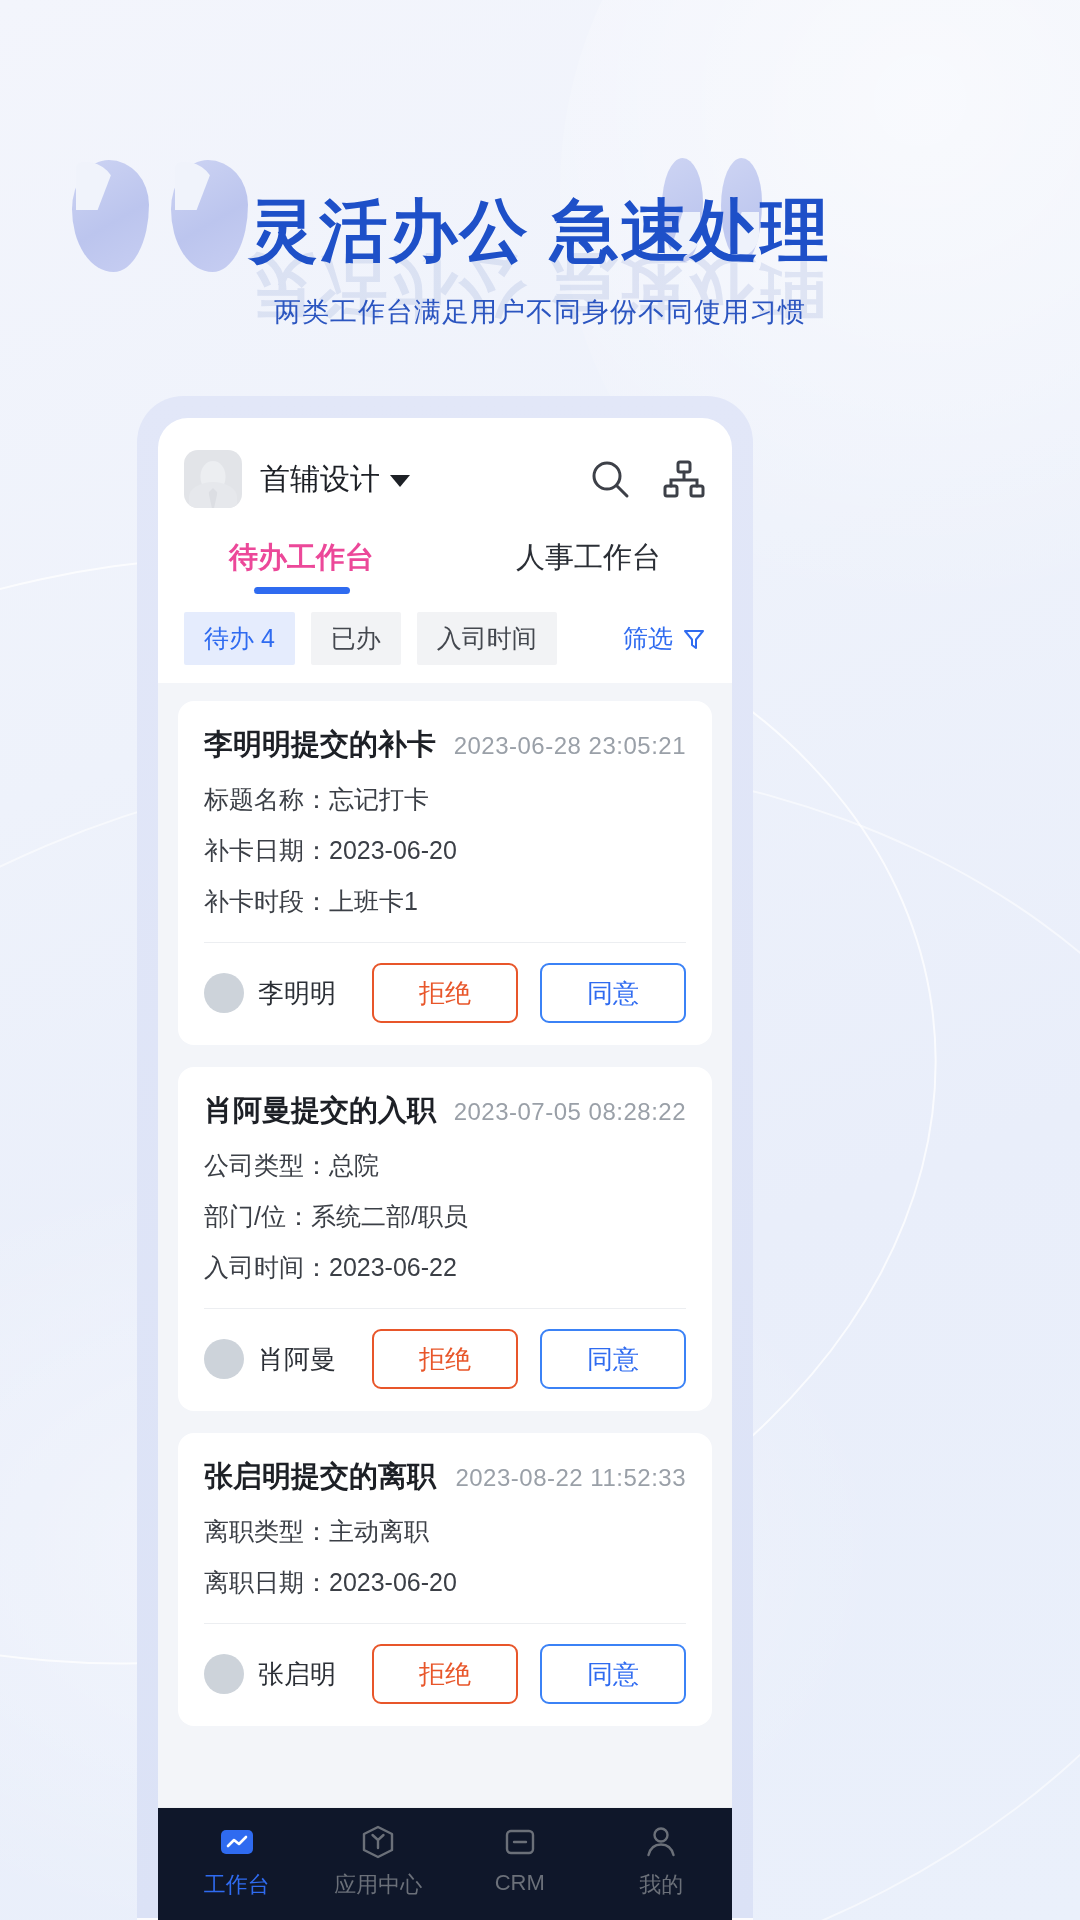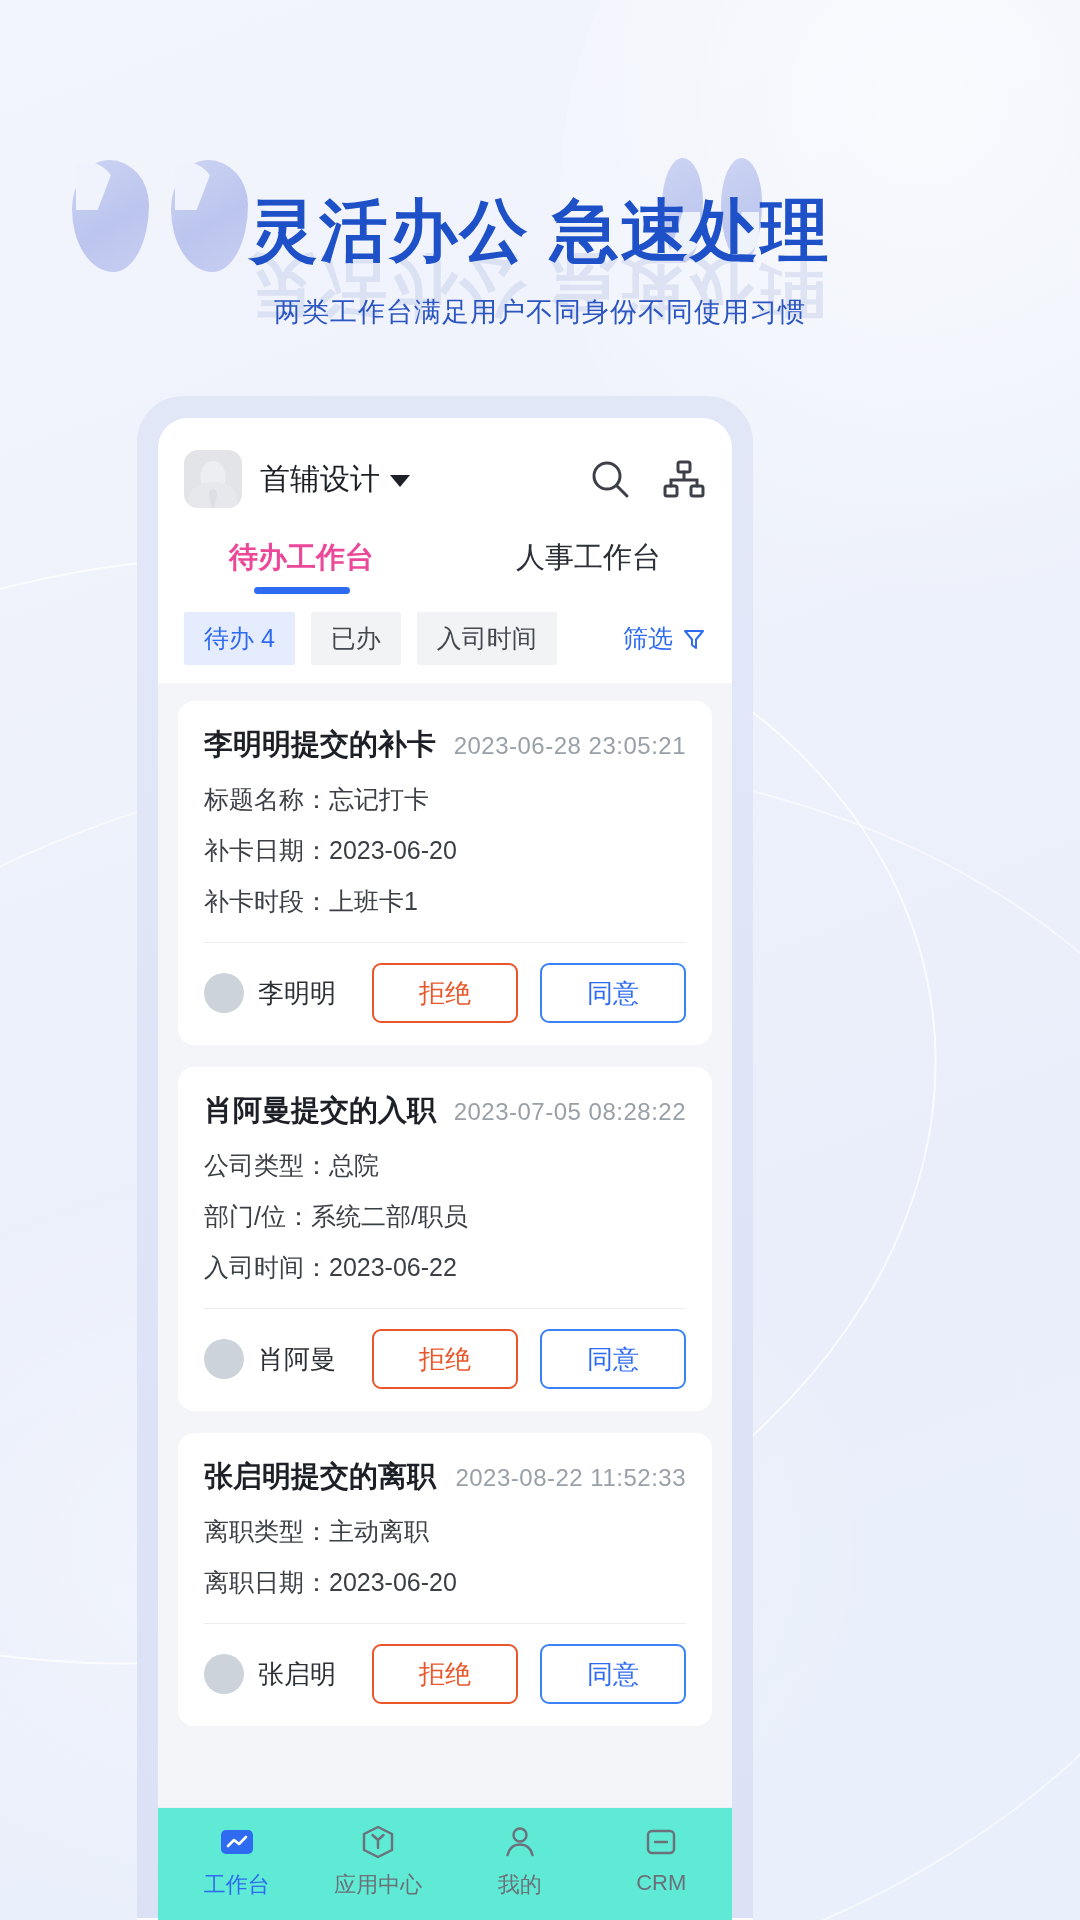--- a/index.html
+++ b/index.html
@@ -169,21 +169,21 @@
   .act-spacer{flex:1;}
   .btn{
     width:146px;height:60px;border-radius:9px;display:flex;align-items:center;
     justify-content:center;font-size:26px;background:#fff;
   }
   .btn-reject{border:2px solid #e8562a;color:#e8562a;margin-right:22px;}
   .btn-approve{border:2px solid #3b82f6;color:#2f6bf0;}
 
   
   .bottom-nav{
-    flex:0 0 auto;display:flex;background:#5eead4;padding:14px 0 20px 8px;
+    flex:0 0 auto;display:flex;background:#0f172a;padding:14px 0 20px 8px;
     border-top:1px solid #eef0f3;
   }
   .nav-item{
     flex:1;display:flex;flex-direction:column;align-items:center;gap:8px;
     font-size:22px;color:#6b7079;
   }
   .nav-item.active{color:#2f6bf0;}
   .nav-ico{width:40px;height:40px;display:block;}
 </style>
 </head>
@@ -324,28 +324,28 @@
       </div>
       <div class="nav-item">
         <svg class="nav-ico" viewBox="0 0 40 40" fill="none">
           <path d="M20 5 L34 12 V28 L20 35 L6 28 V12 Z" stroke="#6b7079" stroke-width="2.4" stroke-linejoin="round"></path>
           <path d="M20 18 V26 M20 18 L14.5 13 M20 18 L25.5 13" stroke="#6b7079" stroke-width="2.4" stroke-linecap="round"></path>
         </svg>
         <span>应用中心</span>
       </div>
       <div class="nav-item">
         <svg class="nav-ico" viewBox="0 0 40 40" fill="none">
+          <rect x="7" y="9" width="26" height="22" rx="4" stroke="#6b7079" stroke-width="2.4"></rect>
+          <path d="M14 20 H26" stroke="#6b7079" stroke-width="2.4" stroke-linecap="round"></path>
+        </svg>
+        <span>CRM</span>
+      </div>
+      <div class="nav-item">
+        <svg class="nav-ico" viewBox="0 0 40 40" fill="none">
           <circle cx="20" cy="13" r="6.5" stroke="#6b7079" stroke-width="2.4"></circle>
           <path d="M7.5 33 C9.5 25 15 22.5 20 22.5 C25 22.5 30.5 25 32.5 33" stroke="#6b7079" stroke-width="2.4" stroke-linecap="round"></path>
         </svg>
         <span>我的</span>
       </div>
-      <div class="nav-item">
-        <svg class="nav-ico" viewBox="0 0 40 40" fill="none">
-          <rect x="7" y="9" width="26" height="22" rx="4" stroke="#6b7079" stroke-width="2.4"></rect>
-          <path d="M14 20 H26" stroke="#6b7079" stroke-width="2.4" stroke-linecap="round"></path>
-        </svg>
-        <span>CRM</span>
-      </div>
     </div>
 
   </div>
 </div>
 
 </body></html>

